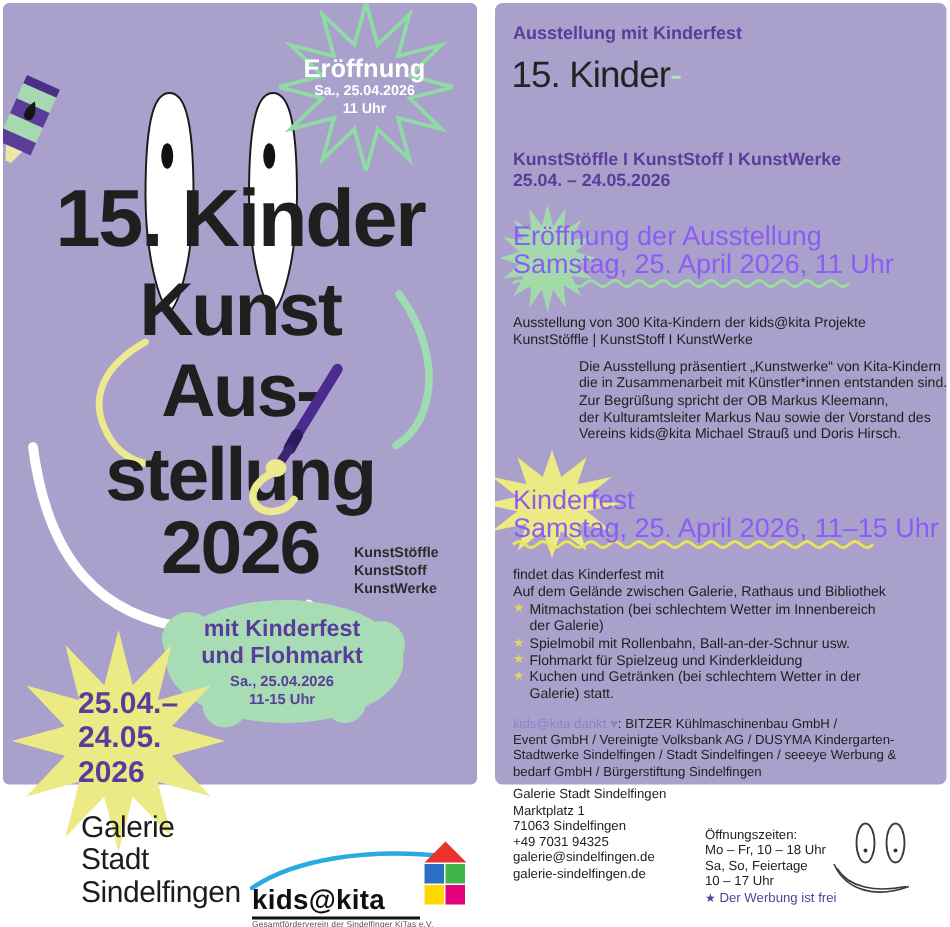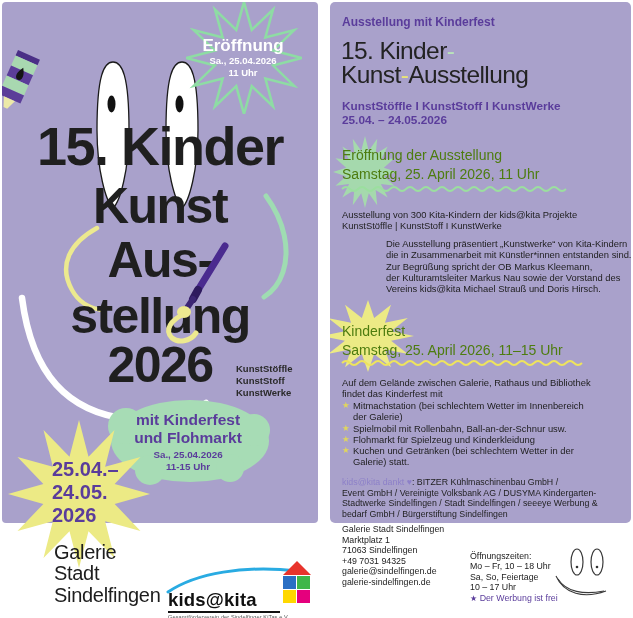--- a/index.html
+++ b/index.html
@@ -17,21 +17,21 @@
   .psub{font-size:9.5px;font-weight:bold;color:#2a2a2a;line-height:12px;}
   .blobtxt{left:108px;width:160px;text-align:center;color:#5a3c9b;font-weight:bold;}
   .datestar{font-size:20px;font-weight:bold;color:#5a3c9b;line-height:23px;}
   .gal{font-size:20px;line-height:21.4px;color:#1d1d1d;letter-spacing:-0.3px;}
   
   .kick{font-size:12px;font-weight:bold;color:#5a3c9b;}
   .rtitle{font-size:24.5px;line-height:24px;letter-spacing:-0.6px;color:#232323;}
   .hy-green{color:#b9e4bb;}
   .hy-yellow{color:#e9e478;}
   .purp{font-size:11.8px;font-weight:bold;color:#5a3c9b;line-height:14px;}
-  .h1{font-size:14px;color:#4d7c0f;}
+  .h1{font-size:18px;color:#8b5cf6;}
   .body{font-size:9.4px;line-height:11.3px;color:#1e1e1e;}
   .brow{display:flex;}
   .bstar{color:#e0d65c;width:11px;flex:0 0 11px;font-size:8.5px;line-height:11.3px;}
   .bcont{padding-left:11px;}
   .spons{font-size:8.8px;line-height:10.6px;color:#1e1e1e;}
   .spons-p{color:#8d80c8;}
   .foot{font-size:8.8px;line-height:10.6px;color:#222222;}
   .free{color:#5a3c9b;}
   .freestar{color:#5a3c9b;font-size:8px;}
   
@@ -159,21 +159,20 @@
       <svg x="-8" y="298" width="92" height="72" viewBox="0 0 100 100" preserveAspectRatio="none">
         <polygon points="100,50 75.1,56.7 93.3,75 68.4,68.4 75,93.3 56.7,75.1 50,100 43.3,75.1 25,93.3 31.6,68.4 6.7,75 24.9,56.7 0,50 24.9,43.3 6.7,25 31.6,31.6 25,6.7 43.3,24.9 50,0 56.7,24.9 75,6.7 68.4,31.6 93.3,25 75.1,43.3" fill="#ecea85"></polygon>
       </svg>
       <path d="M12,361 q4,-4 8,0 t8,0 t8,0 t8,0 t8,0 t8,0 t8,0 t8,0 t8,0 t8,0 t8,0 t8,0 t8,0 t8,0 t8,0 t8,0 t8,0 t8,0 t8,0 t8,0 t8,0 t8,0 t8,0 t8,0 t8,0 t8,0 t8,0 t8,0 t8,0 t8,0" fill="none" stroke="#eee45c" stroke-width="2"></path>
     </svg>
   </div>
 
   <div class="t kick" style="left:342px;top:15px;">Ausstellung mit Kinderfest</div>
 
   <div class="t rtitle" style="left:341px;top:39px;"><span>15. Kinder</span><span class="hy-green">-</span></div>
-  <div class="t rtitle" style="left:341px;top:63px;"><span>Kunst</span><span class="hy-yellow">-</span><span>Ausstellung</span></div>
 
   <div class="t purp" style="left:342px;top:99px;">KunstStöffle I KunstStoff I KunstWerke</div>
   <div class="t purp" style="left:342px;top:113px;">25.04. – 24.05.2026</div>
 
   <div class="t h1" style="left:342px;top:147px;">Eröffnung der Ausstellung</div>
   <div class="t h1" style="left:342px;top:166px;">Samstag, 25. April 2026, 11 Uhr</div>
 
   <div class="t body" style="left:342px;top:209px;">
     <div>Ausstellung von 300 Kita-Kindern der kids@kita Projekte</div>
     <div>KunstStöffle | KunstStoff I KunstWerke</div>
@@ -184,22 +183,22 @@
     <div>die in Zusammenarbeit mit Künstler*innen entstanden sind.</div>
     <div>Zur Begrüßung spricht der OB Markus Kleemann,</div>
     <div>der Kulturamtsleiter Markus Nau sowie der Vorstand des</div>
     <div>Vereins kids@kita Michael Strauß und Doris Hirsch.</div>
   </div>
 
   <div class="t h1" style="left:342px;top:323px;">Kinderfest</div>
   <div class="t h1" style="left:342px;top:342px;">Samstag, 25. April 2026, 11–15 Uhr</div>
 
   <div class="t body" style="left:342px;top:377px;">
+    <div>findet das Kinderfest mit</div>
     <div>Auf dem Gelände zwischen Galerie, Rathaus und Bibliothek</div>
-    <div>findet das Kinderfest mit</div>
   </div>
 
   <div class="t body" style="left:342px;top:400px;">
     <div class="brow">
         <span class="bstar">★</span>
         <span>Mitmachstation (bei schlechtem Wetter im Innenbereich</span>
       </div>
     <div class="brow bcont">
         <span>der Galerie)</span>
       </div>

